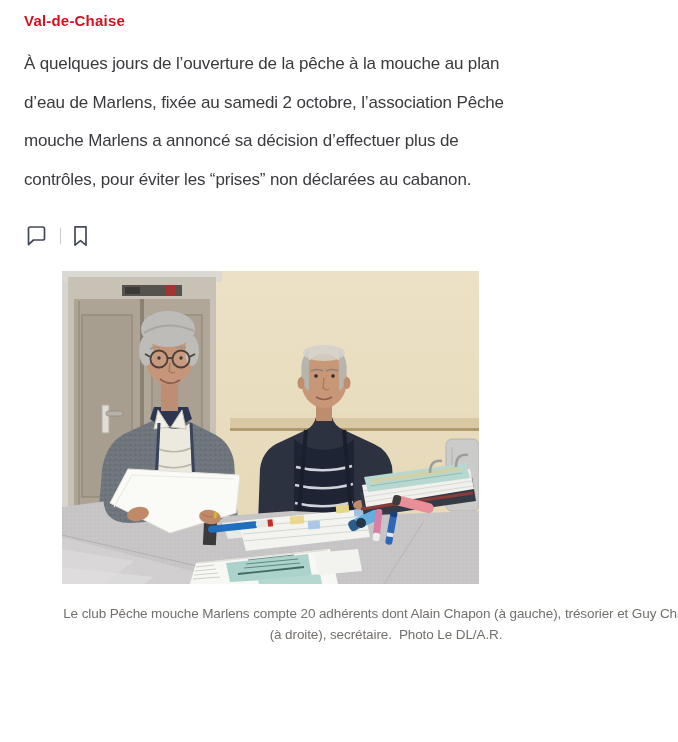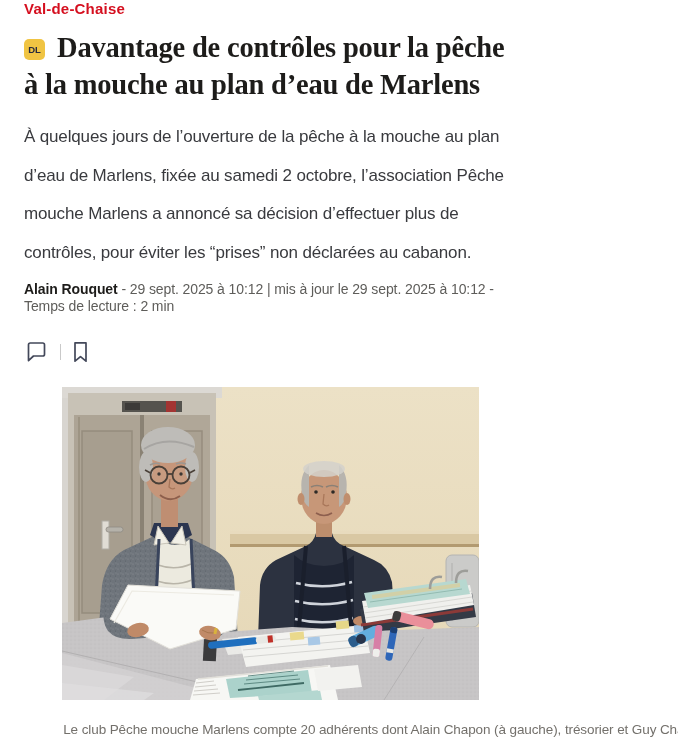--- a/index.html
+++ b/index.html
@@ -3,21 +3,21 @@
 <meta charset="utf-8">
 <style>
   * { margin:0; padding:0; box-sizing:border-box; }
   html,body { background:#ffffff; }
   body {
     width:678px; height:742px;
     font-family:"Liberation Sans", sans-serif;
     color:#1d1c1a;
     overflow:hidden;
   }
-  .page { width:541px; height:742px; background:#fff; }
+  .page { width:541px; height:742px; padding-top:12px; background:#fff; }
 
   .kicker {
     margin:0 24px;
     font-size:15px; font-weight:700; letter-spacing:.2px;
     color:#d50f1f;
     text-decoration:none; display:inline-block;
   }
 
   h1.headline {
     margin:11px 24px 0;
@@ -66,28 +66,23 @@
   }
   .caption .credit { margin-left:7px; }
 </style>
 </head>
 <body>
 
 <div class="page">
 
   <a class="kicker" href="#">Val-de-Chaise</a>
 
-  <h1 class="headline"><span class="dl-badge">DL</span><span>Davantage de contrôles pour la pêche à la mouche au plan d’eau de Marlens</span></h1>
 
   <p class="lede">À quelques jours de l’ouverture de la pêche à la mouche au plan d’eau de Marlens, fixée au samedi 2 octobre, l’association Pêche mouche Marlens a annoncé sa décision d’effectuer plus de contrôles, pour éviter les “prises” non déclarées au cabanon.</p>
 
-  <p class="byline">
-    <a class="author" href="#">Alain Rouquet</a>
-    <span>- 29 sept. 2025 à 10:12 | mis à jour le 29 sept. 2025 à 10:12 - Temps de lecture : 2 min</span>
-  </p>
 
   <div class="actions">
     <button class="icon-btn" aria-label="commentaires">
       <span>
         <svg width="25" height="24" viewBox="0 0 25 24" fill="none" stroke="#43485a" stroke-width="1.7" stroke-linejoin="round">
           <path d="M4.5 4.8 a1.8 1.8 0 0 1 1.8 -1.8 h12.4 a1.8 1.8 0 0 1 1.8 1.8 v9.4 a1.8 1.8 0 0 1 -1.8 1.8 h-9.2 l-5 4.6 v-4.6 a1.8 1.8 0 0 1 0 -0.1 z"></path>
         </svg>
       </span>
     </button>
     <span class="action-divider"></span>

